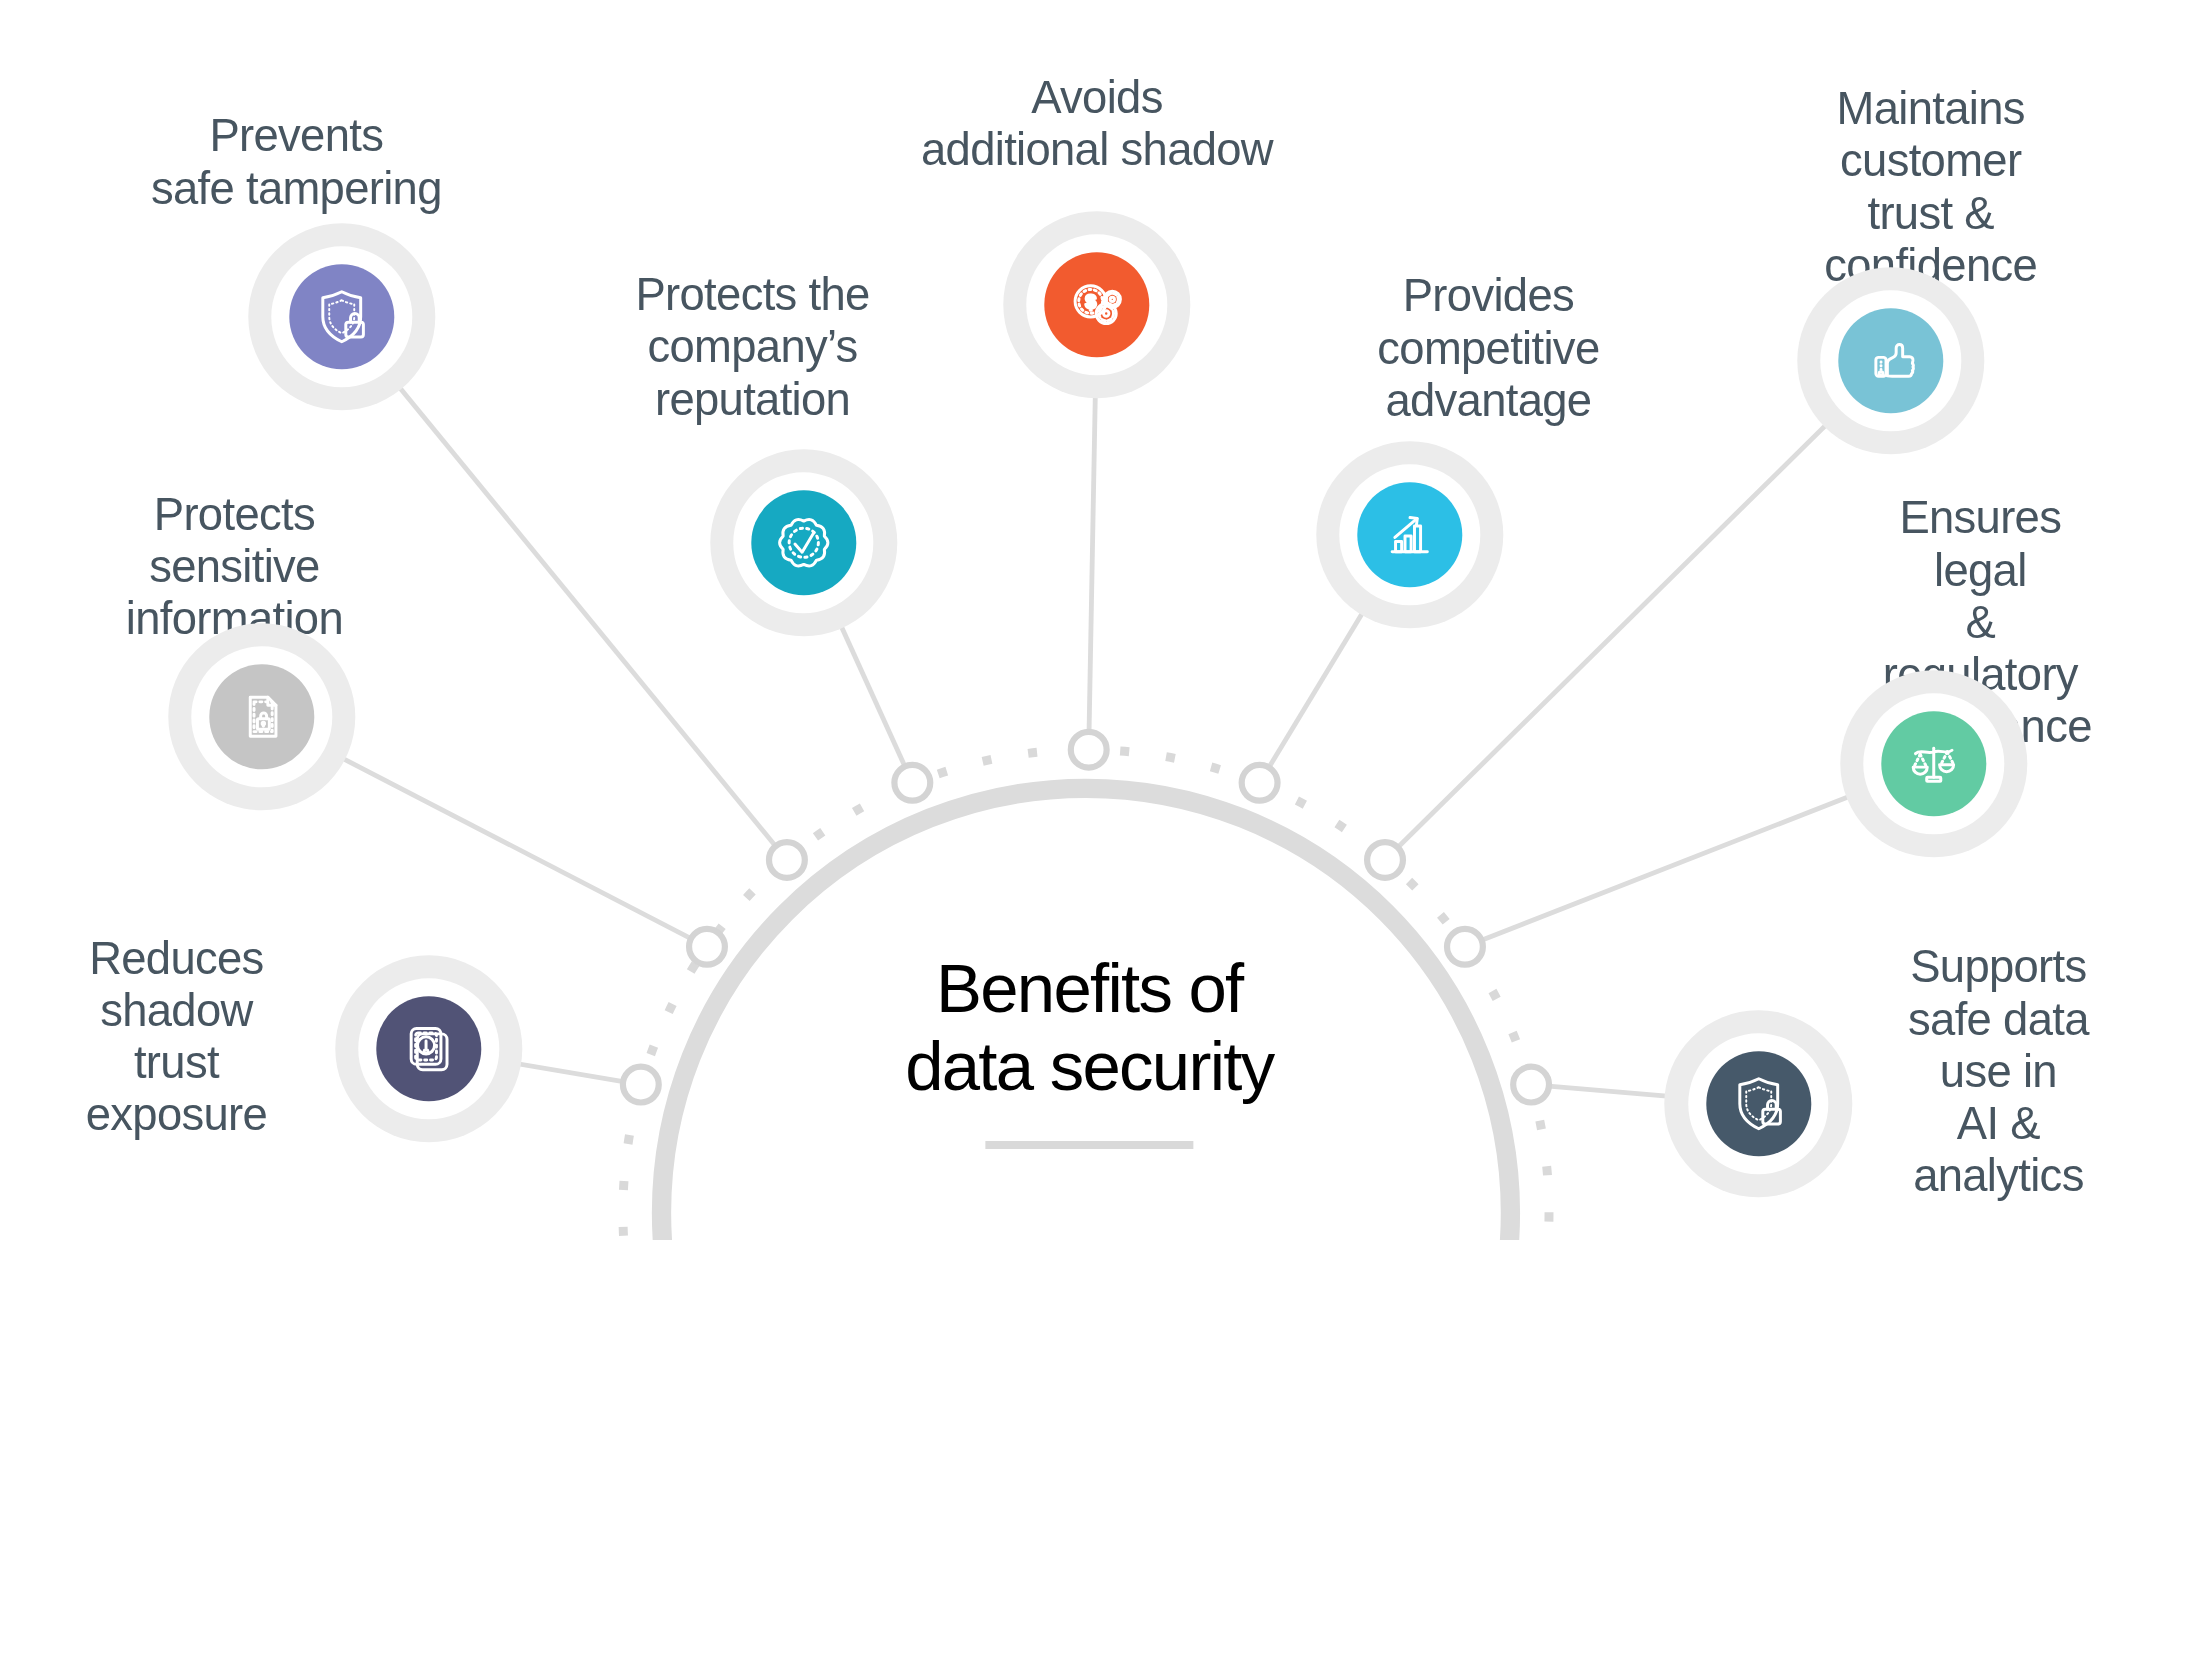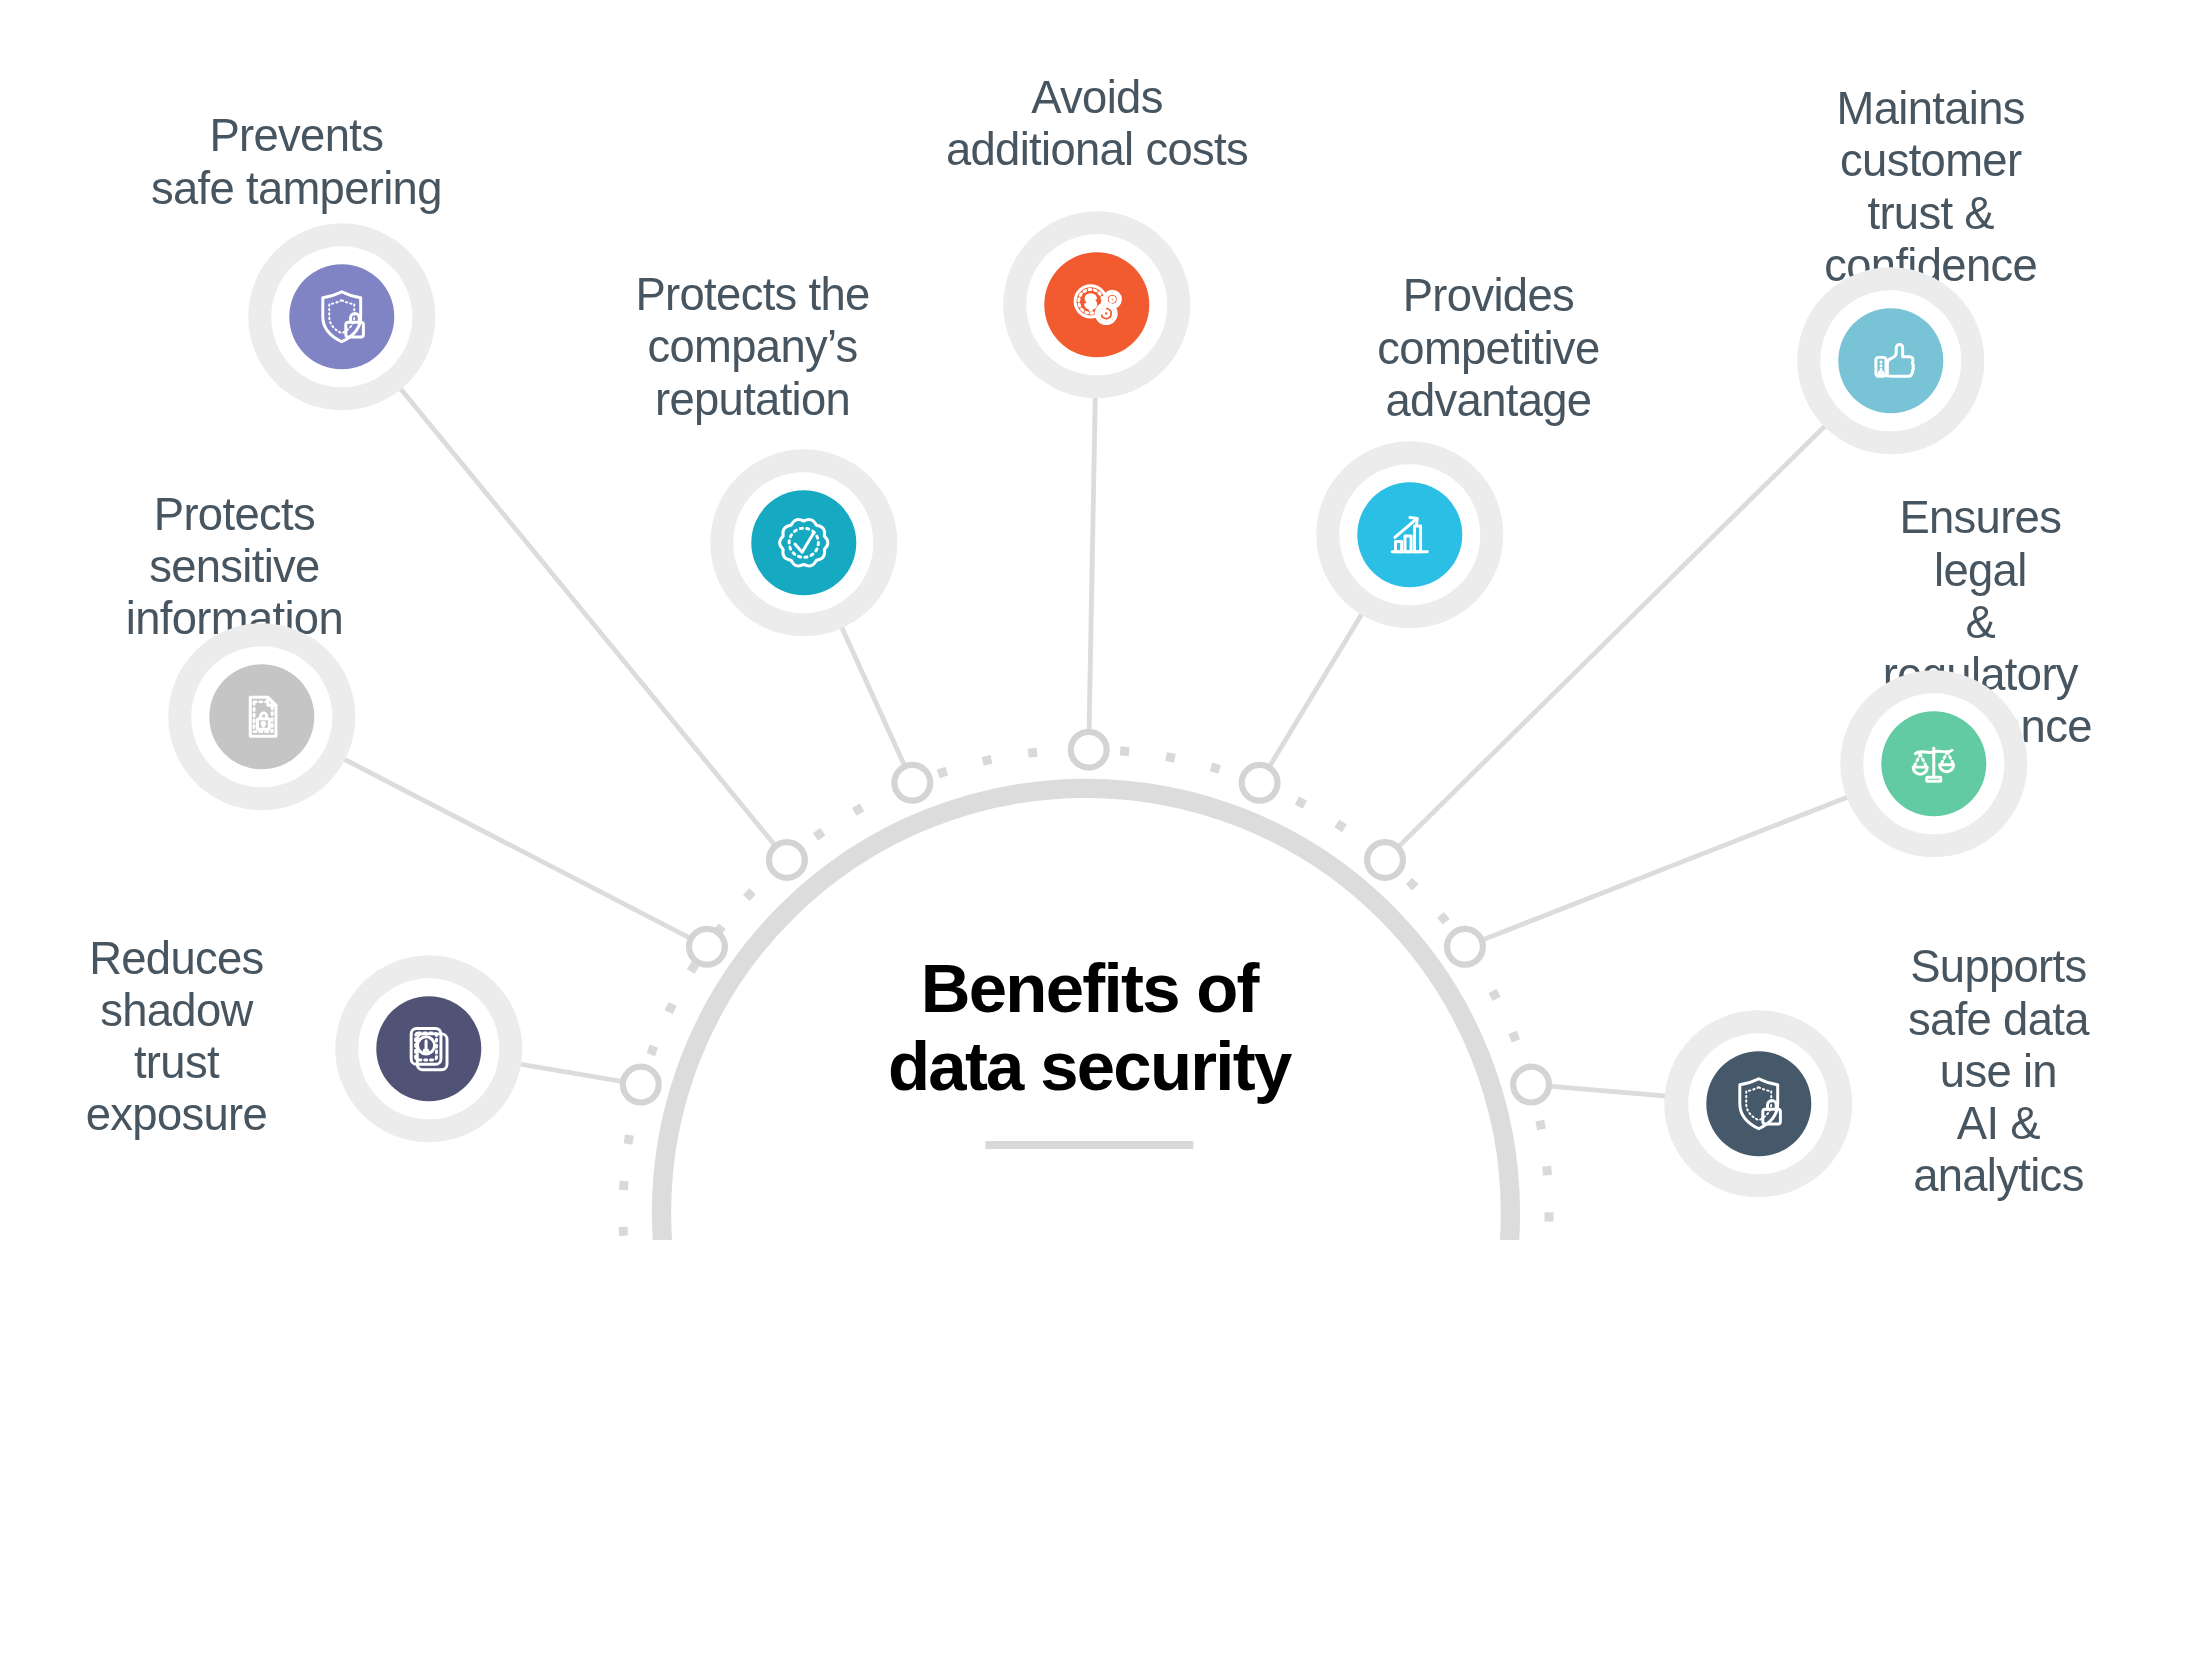--- a/index.html
+++ b/index.html
@@ -42,21 +42,21 @@
     width:74.5%;aspect-ratio:1/1;border-radius:50%;
     background:var(--c,#999);
     display:flex;align-items:center;justify-content:center;
   }
   svg.icon{width:62%;height:62%;display:block;}
   svg.icon *{stroke:#fff;fill:none;stroke-width:2.2;stroke-linecap:round;stroke-linejoin:round;}
   .title{
     position:absolute;left:49.4%;top:76.6%;
     transform:translateX(-50%);
     white-space:pre-line;text-align:center;
-    color:#000;font-weight:700;
+    color:#000;font-weight:400;
     font-size:3.125vw;line-height:1.13;letter-spacing:-0.025em;
   }
   .title-underline{
     position:absolute;left:49.4%;top:92%;
     transform:translateX(-50%);
     width:9.4%;height:0.38vw;
     background:#d9d9d9;
   }
 </style>
 </head>
@@ -177,21 +177,21 @@
           <path d="M17.5 25 L22.8 31 L31.5 16.5"></path>
         </svg>
       </div>
         </div>
     </div>
   </div>
 
   
   <div class="benefit" style="--c: #f25b2f;">
     <div class="label" style="left:49.75%;top:5.8%">Avoids
-additional costs</div>
+additional shadow</div>
     <div class="node" style="left:49.75%;top:24.56%">
       <div class="ring">
           <div class="disc">
         <svg class="icon" viewBox="0 0 48 48">
           <circle cx="19.5" cy="21.5" r="11.5"></circle>
           <circle cx="19.5" cy="21.5" r="8.8" stroke-dasharray="1.4 2.6" stroke-width="1.6"></circle>
           <text x="19.5" y="26.5" text-anchor="middle" font-size="14" font-weight="bold" fill="#fff" stroke="none" font-family="Liberation Sans, sans-serif">$</text>
           <circle cx="35.5" cy="20" r="6" fill="var(--c)" stroke="none"></circle>
           <circle cx="31" cy="30.5" r="7.4" fill="var(--c)" stroke="none"></circle>
           <circle cx="35.5" cy="20" r="4.4" stroke-dasharray="2.3 1.9" stroke-width="2.6"></circle>

